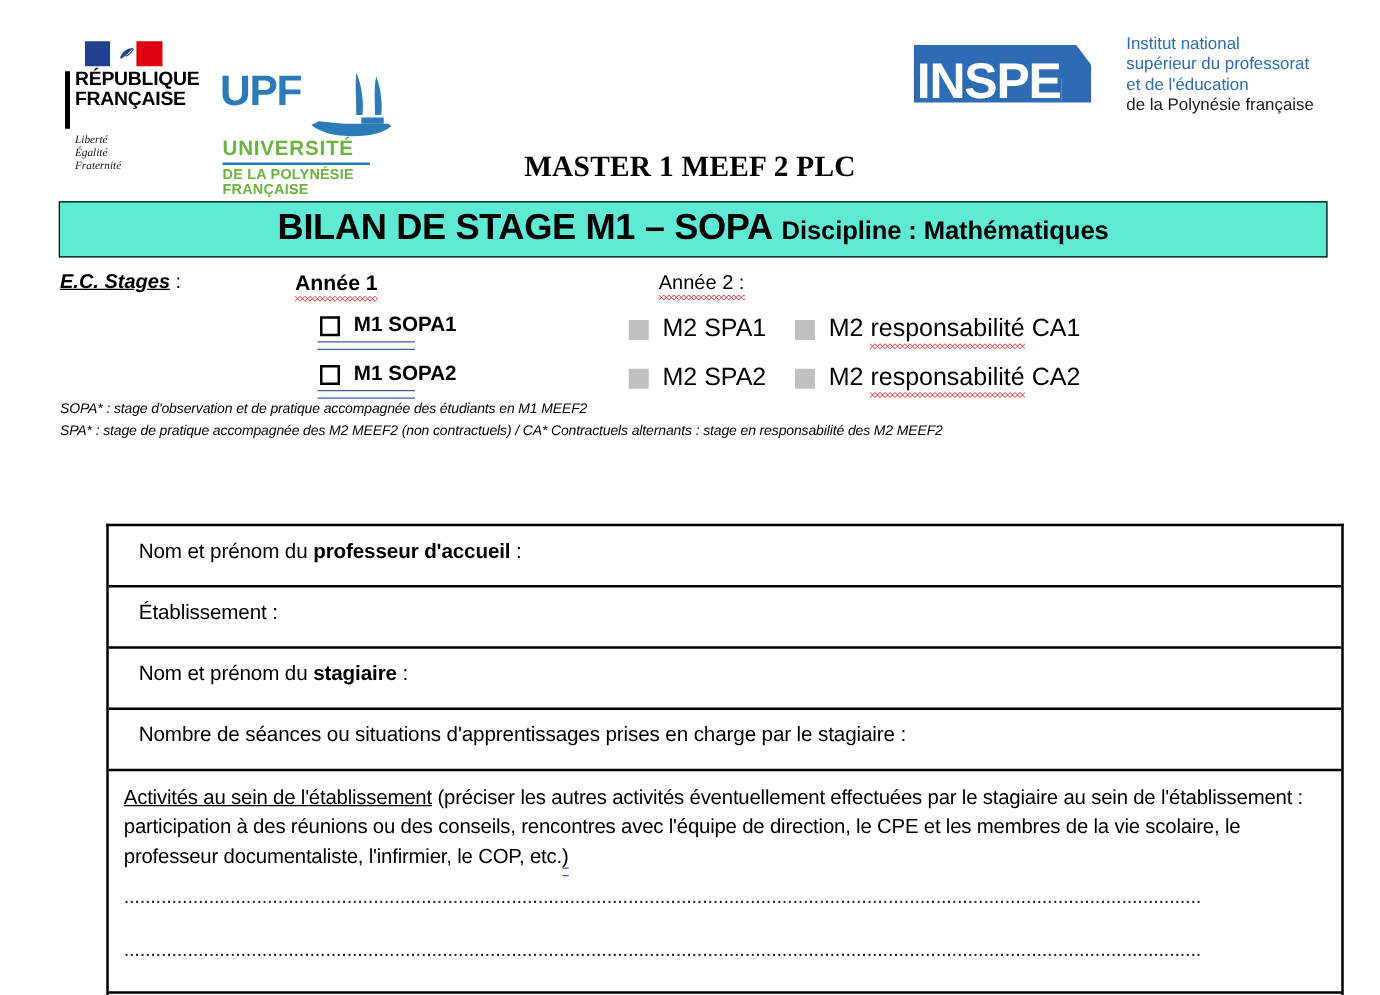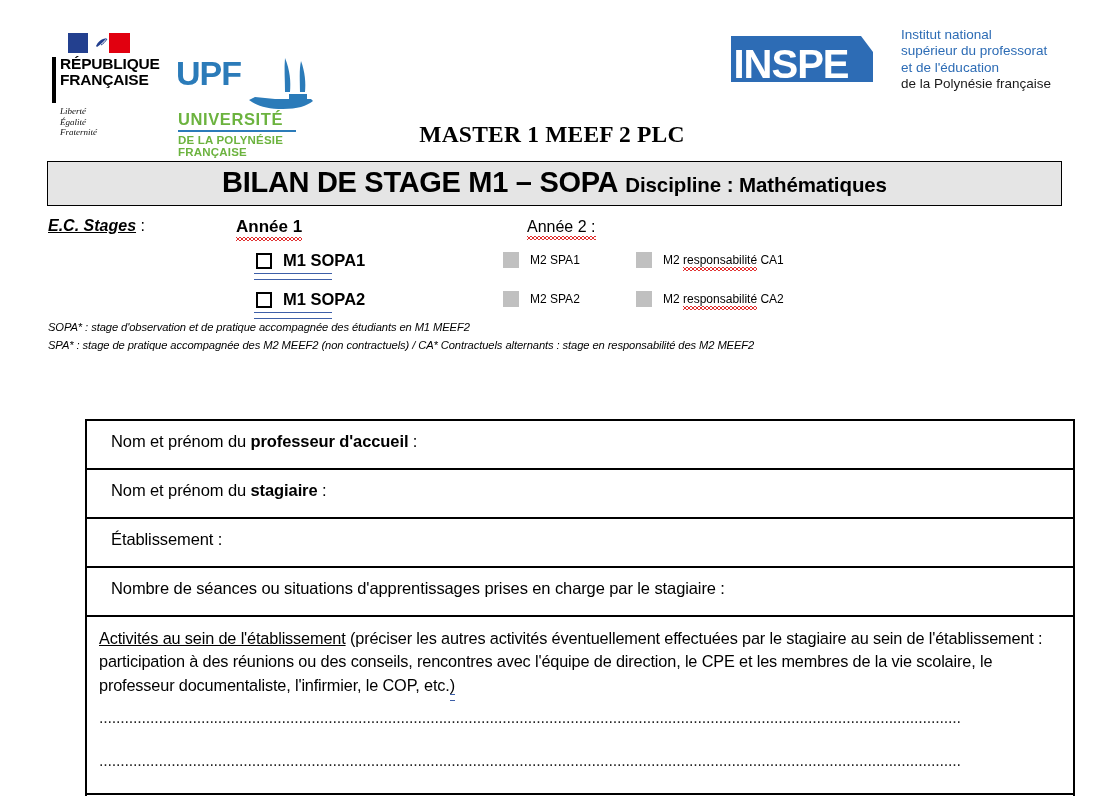--- a/index.html
+++ b/index.html
@@ -150,21 +150,21 @@
     font-size: 23.5px;
     line-height: 1.2;
     letter-spacing: 0.2px;
     margin-top: 8px;
   }
 
   
   .banner {
     margin: 13px 42px 0 47px;
     border: 1.6px solid #000;
-    background: #e5e5e5;
+    background: #5eead4;
     text-align: center;
     padding: 4px 0 6px 0;
     white-space: nowrap;
   }
   .banner-main {
     font-size: 29px;
     font-weight: bold;
     letter-spacing: -0.3px;
   }
   .banner-sub {
@@ -236,21 +236,21 @@
     background: #fff;
     box-sizing: border-box;
   }
   .opt .box-gray {
     width: 16px;
     height: 16px;
     background: #c0c0c0;
   }
   .opt .opt-label {
     margin-left: 11px;
-    font-size: 12px;
+    font-size: 20px;
   }
   .opt.bold .opt-label { font-weight: bold; font-size: 16.5px; }
 
   
   .bluemark {
     position: absolute;
     height: 5px;
     border-top: 1.6px solid #3d5fa8;
     border-bottom: 1.6px solid #3d5fa8;
   }
@@ -448,25 +448,25 @@
   </div>
 </div>
 
 <div class="form-table">
 
   <div class="row h1">
     <span>Nom et prénom du </span><b>professeur d'accueil</b><span> :</span>
   </div>
 
   <div class="row h1">
+    <span>Établissement :</span>
+  </div>
+
+  <div class="row h1">
     <span>Nom et prénom du </span><b>stagiaire</b><span> :</span>
-  </div>
-
-  <div class="row h1">
-    <span>Établissement :</span>
   </div>
 
   <div class="row h1">
     <span>Nombre de séances ou situations d'apprentissages prises en charge par le stagiaire :</span>
   </div>
 
   <div class="row-activites">
     <span class="uline">Activités au sein de l'établissement</span><span> (préciser les autres activités éventuellement effectuées par le stagiaire au sein de l'établissement : participation à des réunions ou des conseils, rencontres avec l'équipe de direction, le CPE et les membres de la vie scolaire, le professeur documentaliste, l'infirmier, le COP, etc.</span><span class="paren-mark">)</span>
     <div class="dotline">...........................................................................................................................................................................................................</div>
     <div class="dotline second">...........................................................................................................................................................................................................</div>

